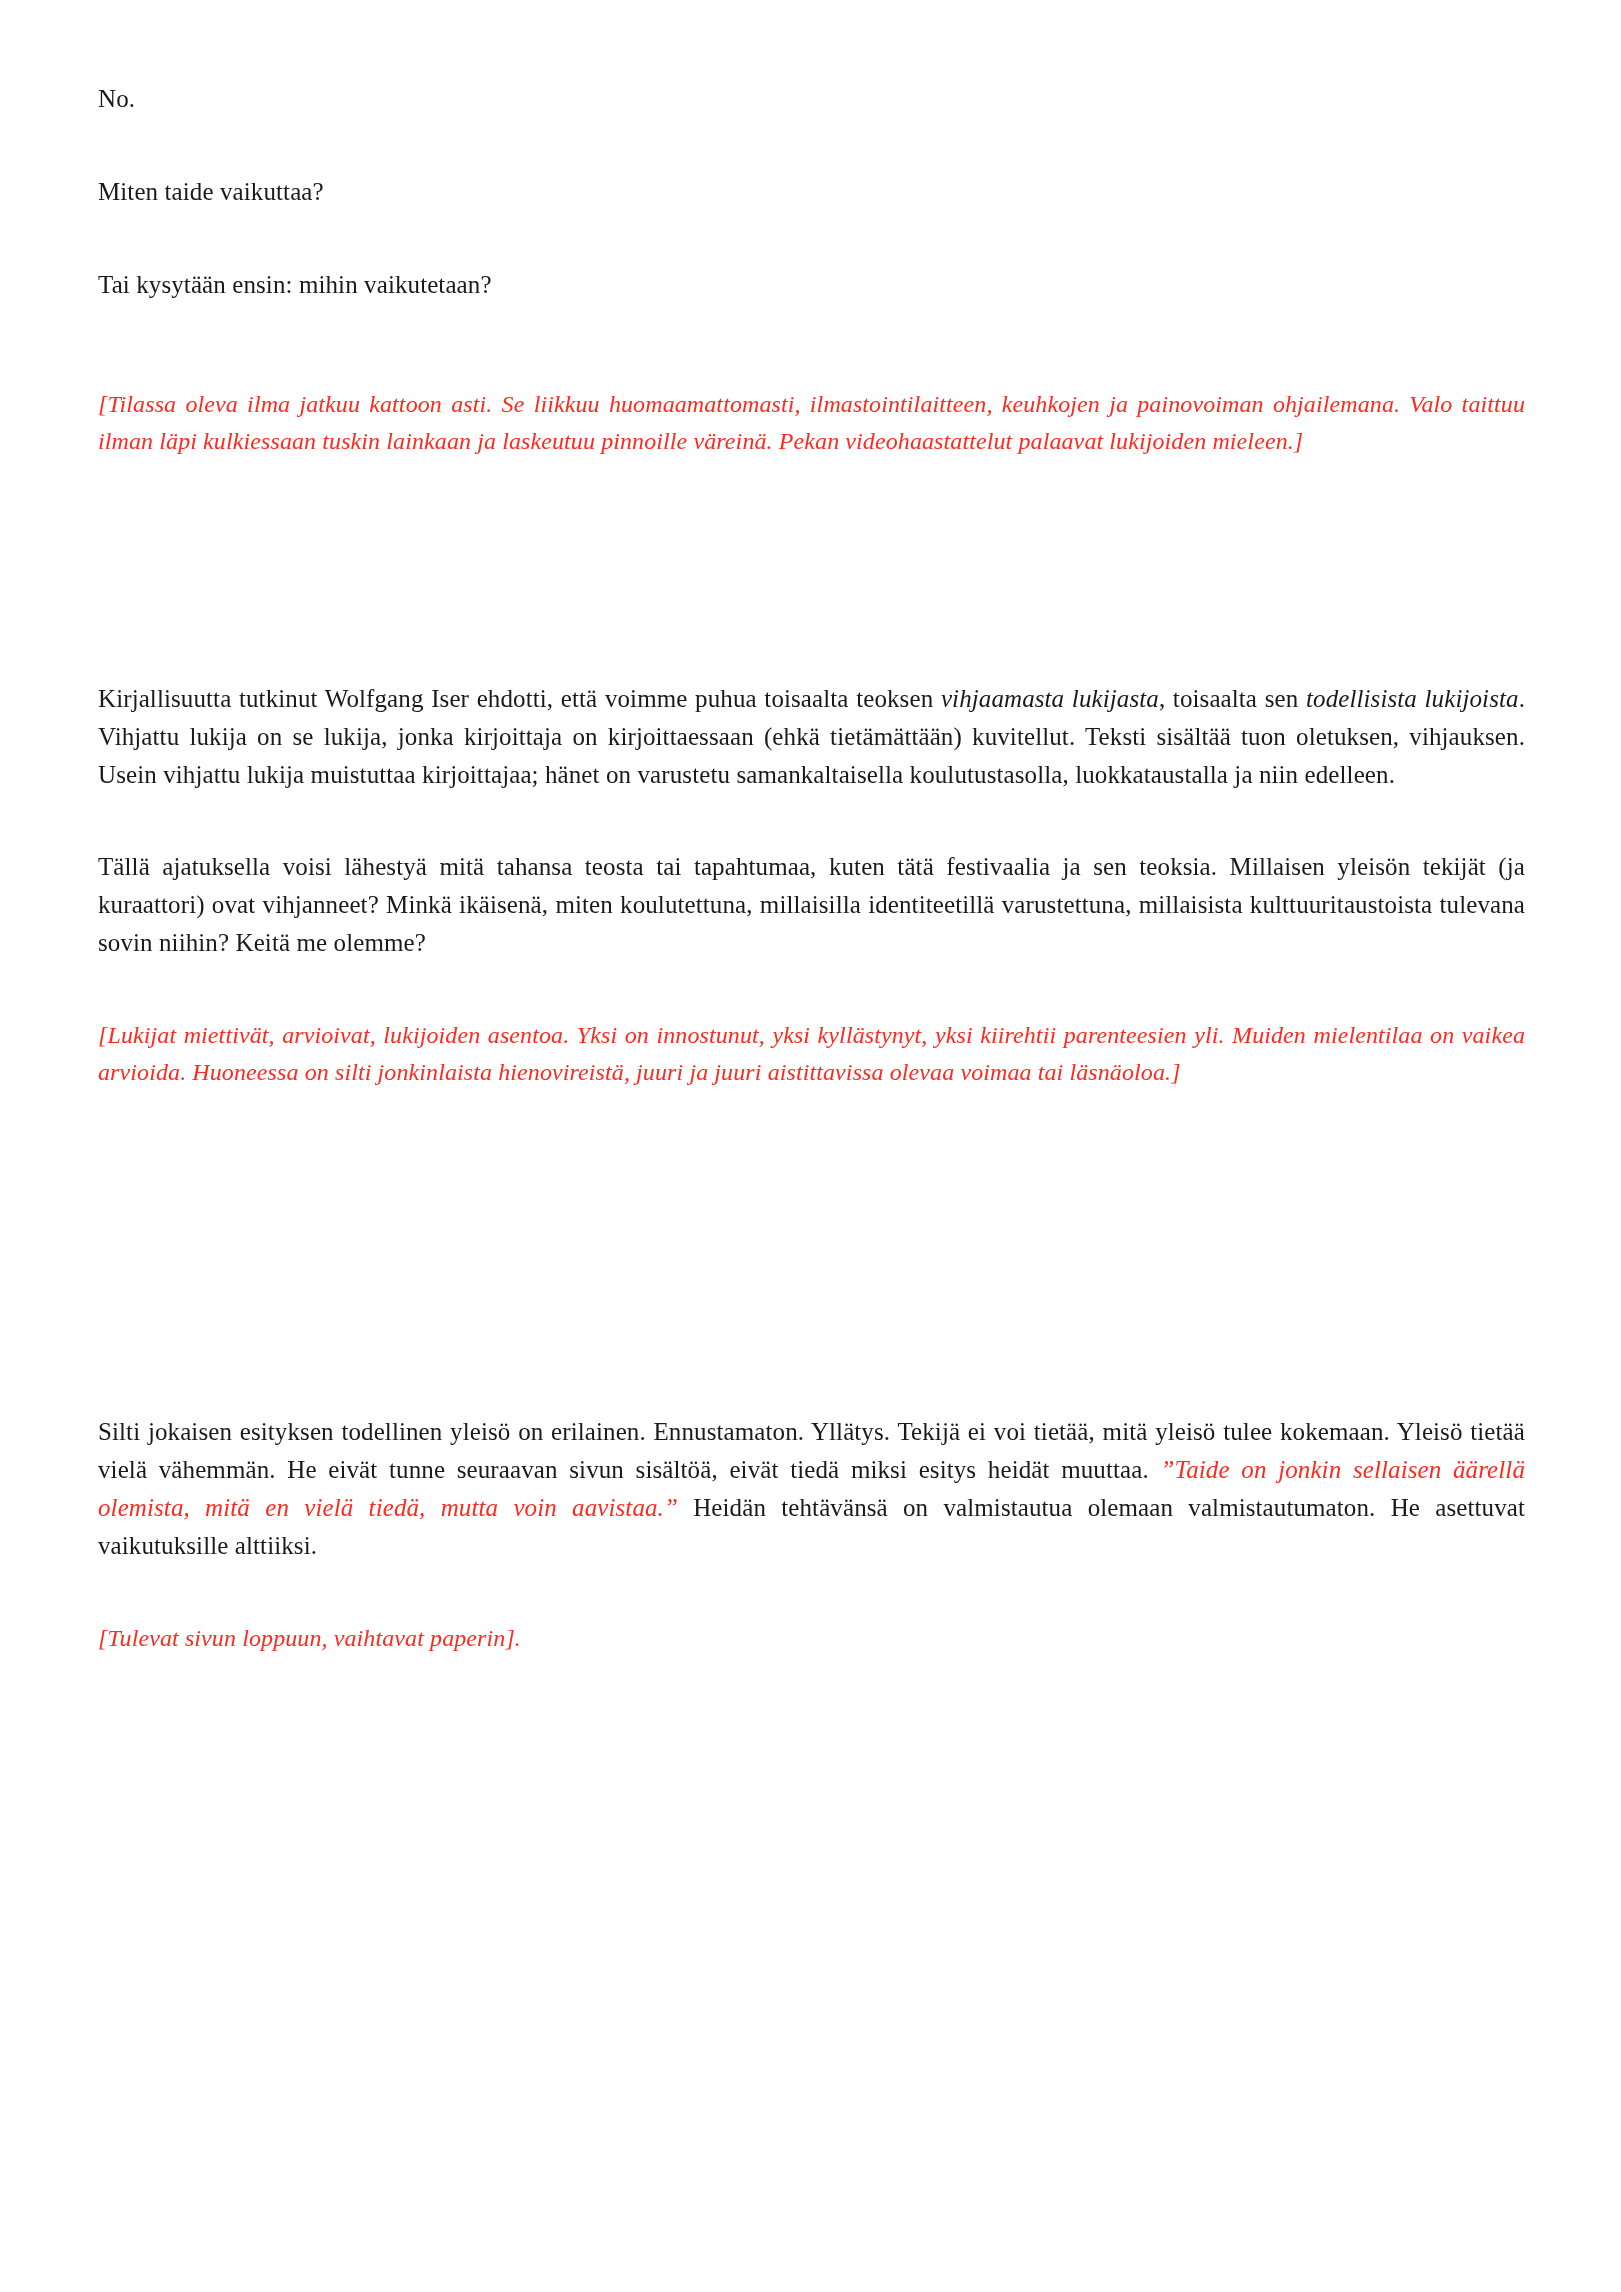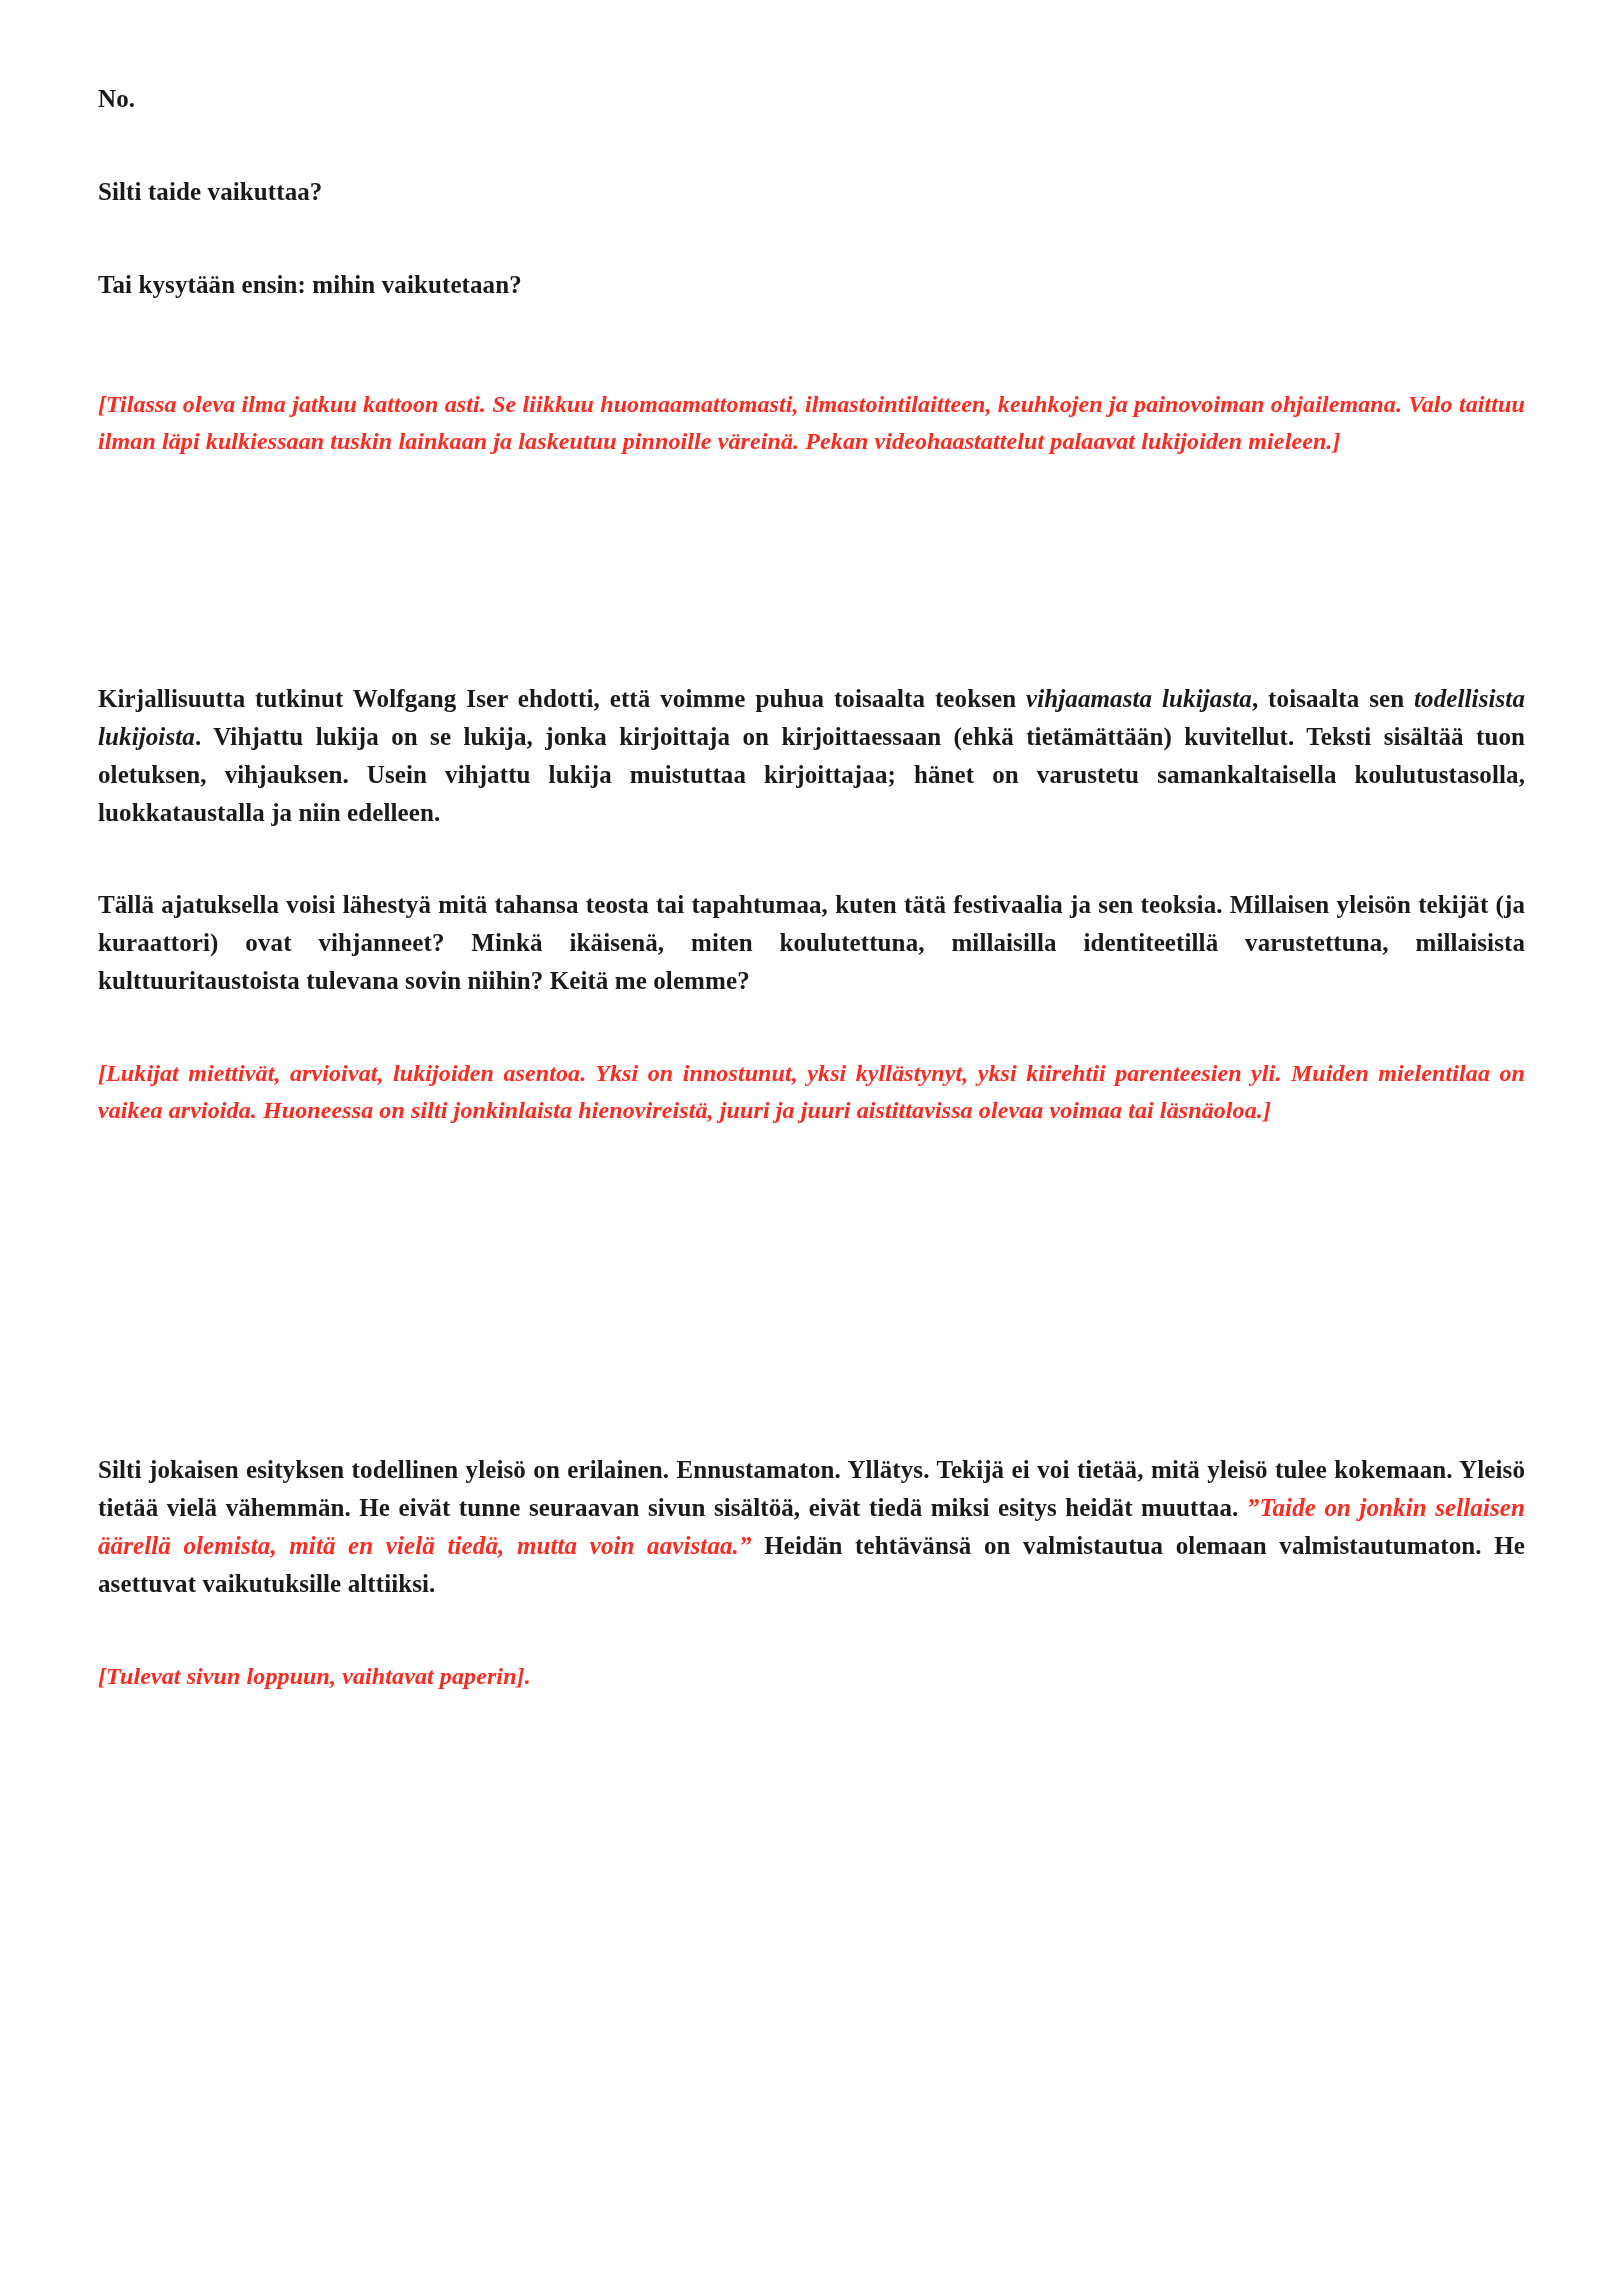--- a/index.html
+++ b/index.html
@@ -21,21 +21,20 @@
     position: absolute;
     left: 98px;
     top: 80px;
     width: 1427px;
   }
   p {
     margin: 0;
     font-size: 25px;
     line-height: 1.52;
     letter-spacing: 0.1px;
-    font-weight: bold;
   }
   .blk {
     margin-bottom: 27.4px;
   }
   .gap-md { height: 27.4px; }
   .gap-lg { height: 147px; }
   .gap-xl { height: 192px; }
 
   .red {
     color: #ff2a1f;
@@ -64,21 +63,21 @@
 <div class="page">
   <div class="content">
 
     <div class="blk">
       <p>No.</p>
     </div>
 
     <div class="gap-md"></div>
 
     <div class="blk">
-      <p>Silti taide vaikuttaa?</p>
+      <p>Miten taide vaikuttaa?</p>
     </div>
 
     <div class="gap-md"></div>
 
     <div class="blk">
       <p>Tai kysytään ensin: mihin vaikutetaan?</p>
     </div>
 
     <div class="gap-md"></div>
 

